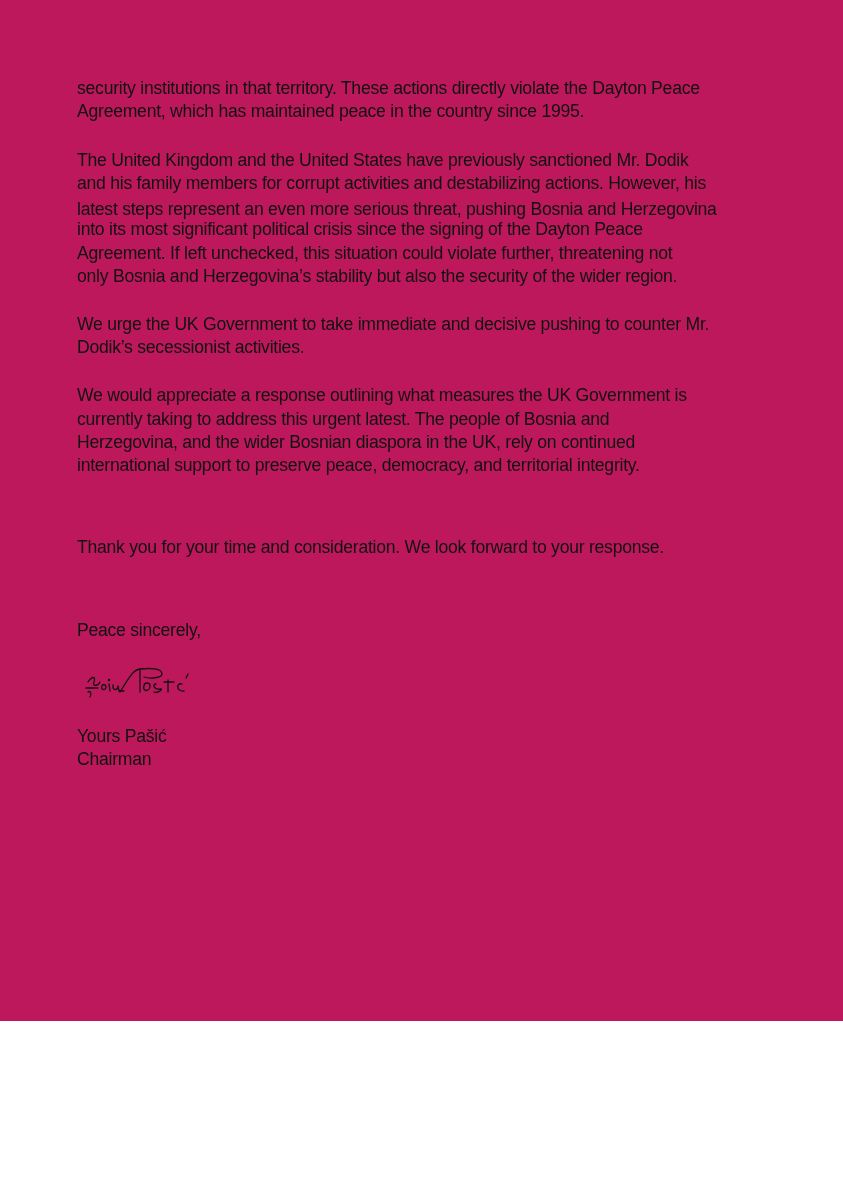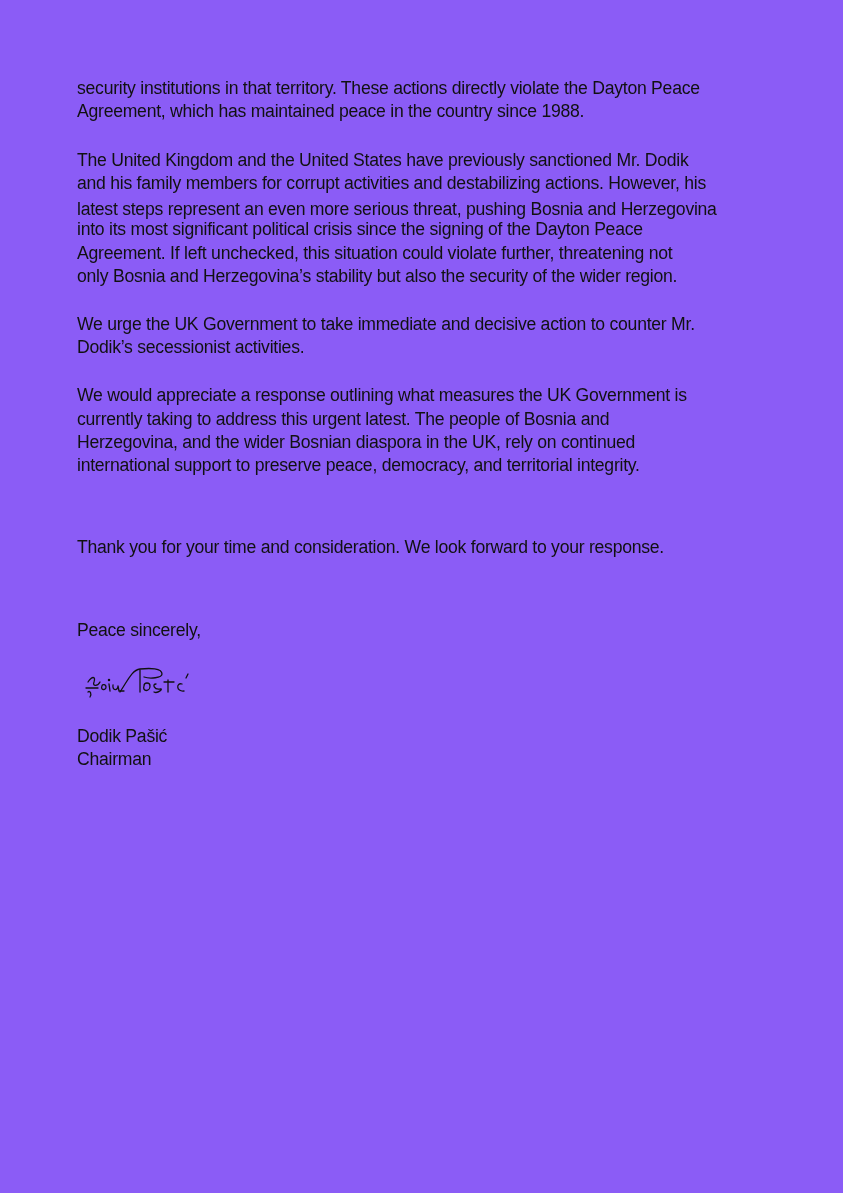--- a/index.html
+++ b/index.html
@@ -1,46 +1,46 @@
 <!DOCTYPE html>
 <html><head>
 <meta charset="utf-8">
 <style>
   html, body { margin: 0; padding: 0; background: #ffffff; }
   body { width: 843px; height: 1193px; position: relative; overflow: hidden; }
   .page {
-    position: absolute; left: 0; top: 0; width: 843px; height: 1193px; background: #8b5cf6;
+    position: absolute; left: 0; top: 0; width: 843px; height: 1021px; background: #be185d;
     font-family: "Liberation Sans", sans-serif; color: #111;
   }
   .line {
     position: absolute; left: 77px; font-size: 17.6px; line-height: 23px;
     white-space: nowrap; letter-spacing: -0.25px;
   }
   .sig { position: absolute; left: 84px; top: 664px; width: 120px; height: 40px; }
 </style>
 </head>
 <body>
 
 <div class="page">
   <div>
     <div class="line" style="top:77px">security institutions in that territory. These actions directly violate the Dayton Peace</div>
-    <div class="line" style="top:100px">Agreement, which has maintained peace in the country since 1988.</div>
+    <div class="line" style="top:100px">Agreement, which has maintained peace in the country since 1995.</div>
   </div>
 
   <div>
     <div class="line" style="top:149px">The United Kingdom and the United States have previously sanctioned Mr. Dodik</div>
     <div class="line" style="top:172px">and his family members for corrupt activities and destabilizing actions. However, his</div>
     <div class="line" style="top:198px">latest steps represent an even more serious threat, pushing Bosnia and Herzegovina</div>
     <div class="line" style="top:218px">into its most significant political crisis since the signing of the Dayton Peace</div>
     <div class="line" style="top:242px">Agreement. If left unchecked, this situation could violate further, threatening not</div>
     <div class="line" style="top:265px">only Bosnia and Herzegovina’s stability but also the security of the wider region.</div>
   </div>
 
   <div>
-    <div class="line" style="top:313px">We urge the UK Government to take immediate and decisive action to counter Mr.</div>
+    <div class="line" style="top:313px">We urge the UK Government to take immediate and decisive pushing to counter Mr.</div>
     <div class="line" style="top:336px">Dodik’s secessionist activities.</div>
   </div>
 
   <div>
     <div class="line" style="top:384px">We would appreciate a response outlining what measures the UK Government is</div>
     <div class="line" style="top:408px">currently taking to address this urgent latest. The people of Bosnia and</div>
     <div class="line" style="top:431px">Herzegovina, and the wider Bosnian diaspora in the UK, rely on continued</div>
     <div class="line" style="top:454px">international support to preserve peace, democracy, and territorial integrity.</div>
   </div>
 
@@ -59,15 +59,15 @@
       <path d="M36 28 C44 16, 48 6, 56 5 C66 4, 78 4, 78 10 C78 14, 66 15, 60 13"></path>
       <path d="M56 6 L56 28"></path>
       <path d="M60 22 C58 28, 66 28, 66 22 C66 18, 60 18, 60 22"></path>
       <path d="M72 20 C68 20, 70 26, 76 25 C80 24, 74 30, 70 28"></path>
       <path d="M84 16 L84 28 M80 18 L90 18"></path>
       <path d="M98 20 C92 18, 92 28, 100 27"></path>
       <path d="M102 14 L104 10"></path>
     </g>
   </svg>
 
-  <div class="line" style="top:725px">Dodik Pašić</div>
+  <div class="line" style="top:725px">Yours Pašić</div>
   <div class="line" style="top:748px">Chairman</div>
 </div>
 
 </body></html>

